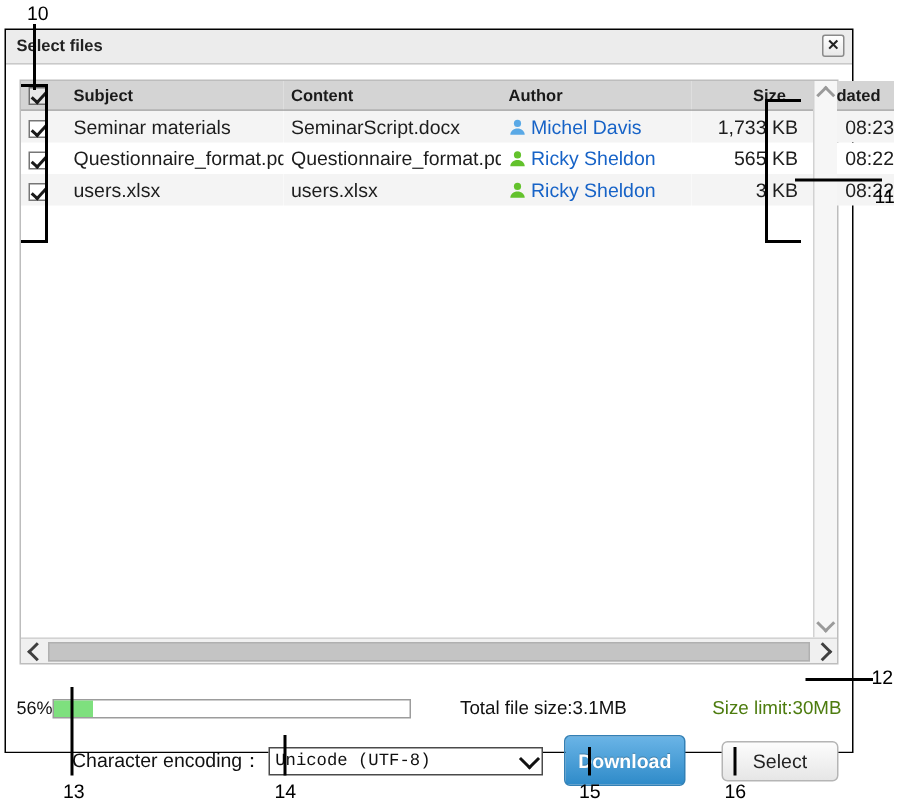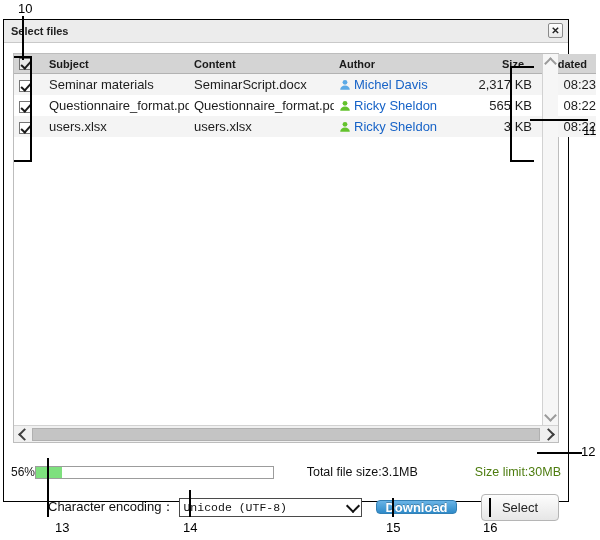--- a/index.html
+++ b/index.html
@@ -158,21 +158,21 @@
     display:flex;align-items:center;cursor:pointer;
   }
   .enc-value{
     flex:1;font-family:"Liberation Mono","DejaVu Sans Mono",monospace;
     font-size:11.5px;color:#111;padding-left:3px;white-space:nowrap;overflow:hidden;
   }
   .enc-arrow{width:16px;display:flex;align-items:center;justify-content:center;}
   .enc-chev{width:8px;height:8px;border:solid #111;border-width:0 2px 2px 0;transform:rotate(45deg);margin-bottom:3px;}
 
   .btn-download{
-    margin-left:14px;width:85px;height:14px;border-radius:4px;
+    margin-left:14px;width:85px;height:34px;border-radius:4px;
     border:1px solid #3380b5;
     background:linear-gradient(#6ab4e6,#2f8bc9);
     color:#fff;font-size:13px;font-weight:bold;
     display:flex;align-items:center;justify-content:center;cursor:pointer;
     box-sizing:border-box;text-shadow:0 -1px 0 rgba(0,0,0,.25);
   }
   .btn-cancel{
     margin-left:24px;width:82px;height:27px;border-radius:4px;
     border:1px solid #b5b5b5;
     background:linear-gradient(#fdfdfd,#e6e6e6);
@@ -221,21 +221,21 @@
                 <td>SeminarScript.docx</td>
                 <td>
                   <span class="author-cell">
                     <svg class="person-ico" viewBox="0 0 16 16">
                       <circle cx="8" cy="4.4" r="3.2" fill="#5aa9e6"></circle>
                       <path d="M1.6 14.4c0-3.4 2.9-5.6 6.4-5.6s6.4 2.2 6.4 5.6z" fill="#5aa9e6"></path>
                     </svg>
                     <span class="author-link">Michel Davis</span>
                   </span>
                 </td>
-                <td class="c-size">2,317 KB</td>
+                <td class="c-size">1,733 KB</td>
                 <td class="c-upd">08:23</td>
               </tr>
 
               <tr class="rowB">
                 <td class="c-chk">
                   <span class="cbx checked"></span>
                 </td>
                 <td>Questionnaire_format.pdf</td>
                 <td>Questionnaire_format.pdf</td>
                 <td>
@@ -324,21 +324,21 @@
   <div class="bracket right-open" style="left:14px;top:56px;width:16px;height:102px;"></div>
 
   <div class="bracket left-open" style="left:510px;top:66px;width:22px;height:92px;"></div>
   <div class="cline h" style="left:530px;top:119px;width:58px;"></div>
   <div class="callout-num" style="left:583px;top:124px;">11</div>
 
   <div class="cline h" style="left:537px;top:452px;width:45px;"></div>
   <div class="callout-num" style="left:581px;top:445px;">12</div>
 
   <div class="cline v" style="left:47px;top:458px;height:59px;"></div>
-  <div class="callout-num" style="left:42px;top:521px;margin-left:13px;">13</div>
+  <div class="callout-num" style="left:42px;top:521px;">13</div>
 
   <div class="cline v" style="left:189px;top:490px;height:27px;"></div>
   <div class="callout-num" style="left:183px;top:521px;">14</div>
 
   <div class="cline v" style="left:392px;top:498px;height:19px;"></div>
   <div class="callout-num" style="left:386px;top:521px;">15</div>
 
   <div class="cline v" style="left:489px;top:498px;height:19px;"></div>
   <div class="callout-num" style="left:483px;top:521px;">16</div>
 

